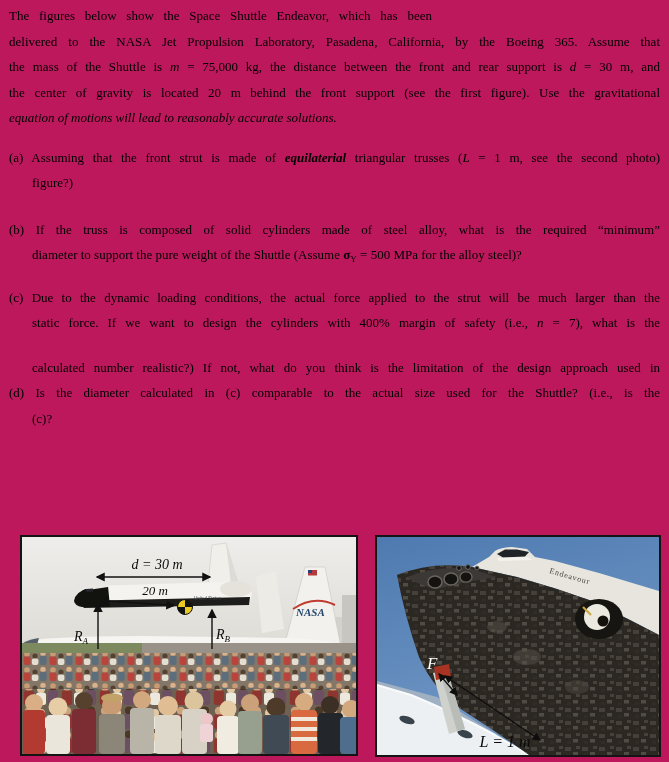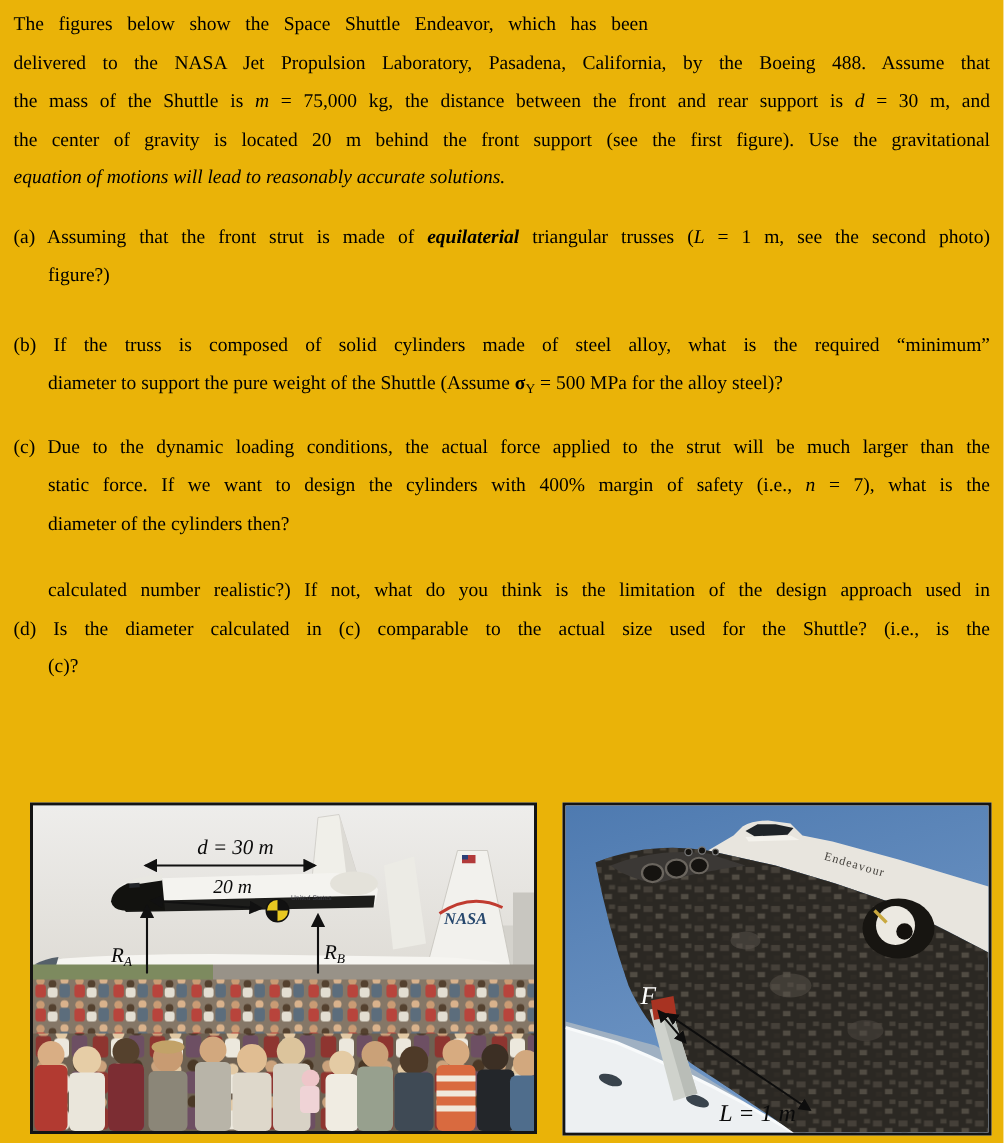--- a/index.html
+++ b/index.html
@@ -1,17 +1,17 @@
 <!DOCTYPE html>
 <html><head>
 <meta charset="utf-8">
 <style>
   html,body{margin:0;padding:0;background:#ffffff;}
   body{width:669px;height:762px;overflow:hidden;font-family:"Liberation Serif","DejaVu Serif",serif;color:#000;}
-  .page{position:relative;width:669px;height:762px;background:#eab308;}
+  .page{position:relative;width:669px;height:762px;background:#be185d;}
   .textcol{position:absolute;left:9px;top:3px;width:651px;font-size:13px;}
   .tline{line-height:25.5px;height:25.5px;text-align:justify;text-align-last:justify;white-space:normal;}
   .tline.last{text-align-last:left;}
   .tline.ind{padding-left:23px;}
   .tline.spread{text-align-last:left;word-spacing:6.5px;}
   .it{font-style:italic;}
   .bd{font-weight:bold;}
   .bi{font-weight:bold;font-style:italic;}
   .sup{font-size:9px;vertical-align:5px;line-height:0;}
   .sub{font-size:9px;vertical-align:-3px;line-height:0;}
@@ -26,37 +26,36 @@
   .photo svg{display:block;width:100%;height:100%;}
 </style>
 </head>
 <body>
 
 <div class="page">
 
   <div class="textcol">
     <div class="block" id="intro">
         <div class="tline last spread"><span>The figures below show the Space Shuttle Endeavor, which has been</span></div>
-        <div class="tline"><span>delivered to the NASA Jet Propulsion Laboratory, Pasadena, California, by the Boeing 488. Assume that</span></div>
+        <div class="tline"><span>delivered to the NASA Jet Propulsion Laboratory, Pasadena, California, by the Boeing 365. Assume that</span></div>
         <div class="tline"><span>the mass of the Shuttle is </span><span class="it">m</span><span> = 75,000 kg, the distance between the front and rear support is </span><span class="it">d</span><span> = 30 m, and</span></div>
         <div class="tline"><span>the center of gravity is located 20 m behind the front support (see the first figure). Use the gravitational</span></div>
         <div class="tline last"><span class="it">equation of motions will lead to reasonably accurate solutions.</span></div>
       </div>
     <div class="block" id="qa">
         <div class="tline"><span>(a) Assuming that the front strut is made of </span><span class="bi">equilaterial</span><span> triangular trusses (</span><span class="it">L</span><span> = 1 m, see the second photo)</span></div>
         <div class="tline ind last"><span>figure?)</span></div>
       </div>
     <div class="block" id="qb">
         <div class="tline"><span>(b) If the truss is composed of solid cylinders made of steel alloy, what is the required “minimum”</span></div>
         <div class="tline ind last"><span>diameter to support the pure weight of the Shuttle (Assume </span><span class="bd">σ</span><span class="sub">Y</span><span> = 500 MPa for the alloy steel)?</span></div>
       </div>
     <div class="block" id="qc">
         <div class="tline"><span>(c) Due to the dynamic loading conditions, the actual force applied to the strut will be much larger than the</span></div>
         <div class="tline ind"><span>static force. If we want to design the cylinders with 400% margin of safety (i.e., </span><span class="it">n</span><span> = 7), what is the</span></div>
-        <div class="tline ind last"><span>diameter of the cylinders then?</span></div>
       </div>
     <div class="block" id="qd">
         <div class="tline ind"><span>calculated number realistic?) If not, what do you think is the limitation of the design approach used in</span></div>
         <div class="tline"><span>(d) Is the diameter calculated in (c) comparable to the actual size used for the Shuttle? (i.e., is the</span></div>
         <div class="tline ind last"><span>(c)?</span></div>
       </div>
   </div>
 
   <div class="photo" id="photo1">
     <svg viewBox="0 0 334 217" preserveAspectRatio="none">

